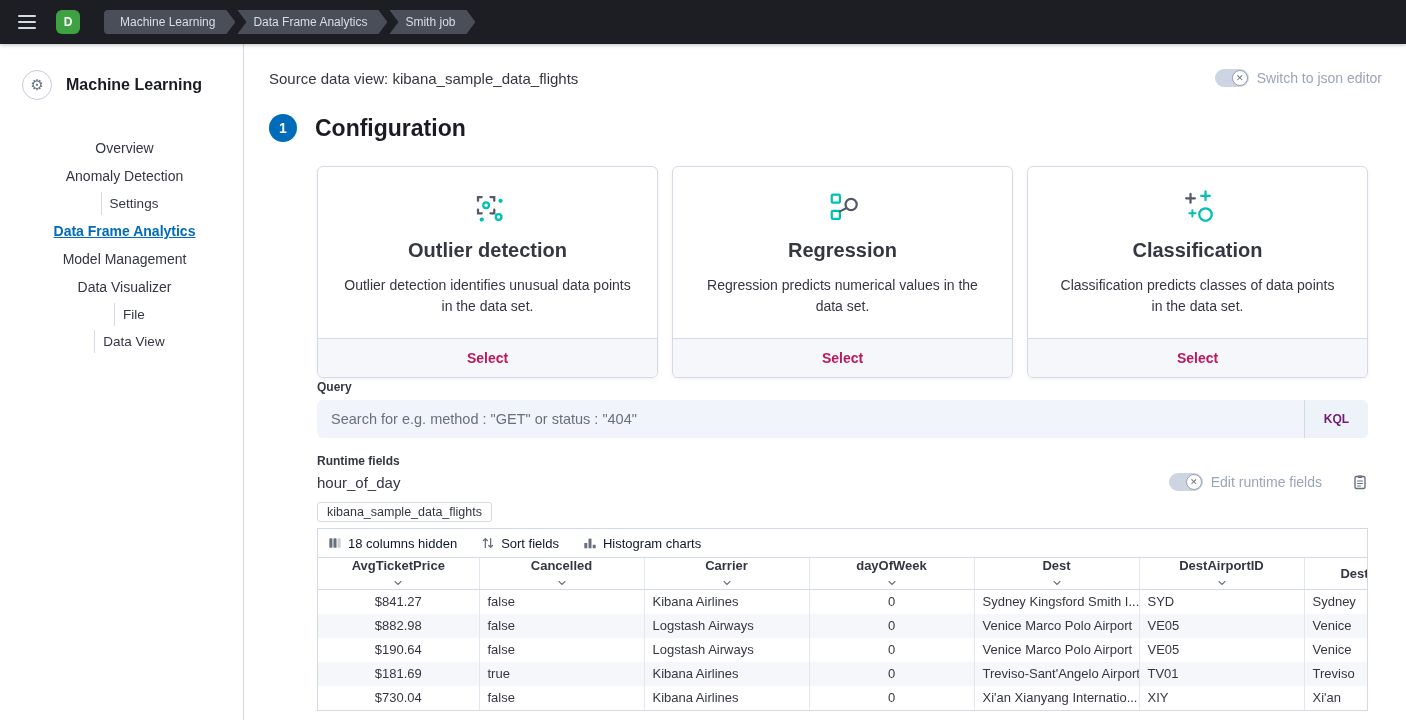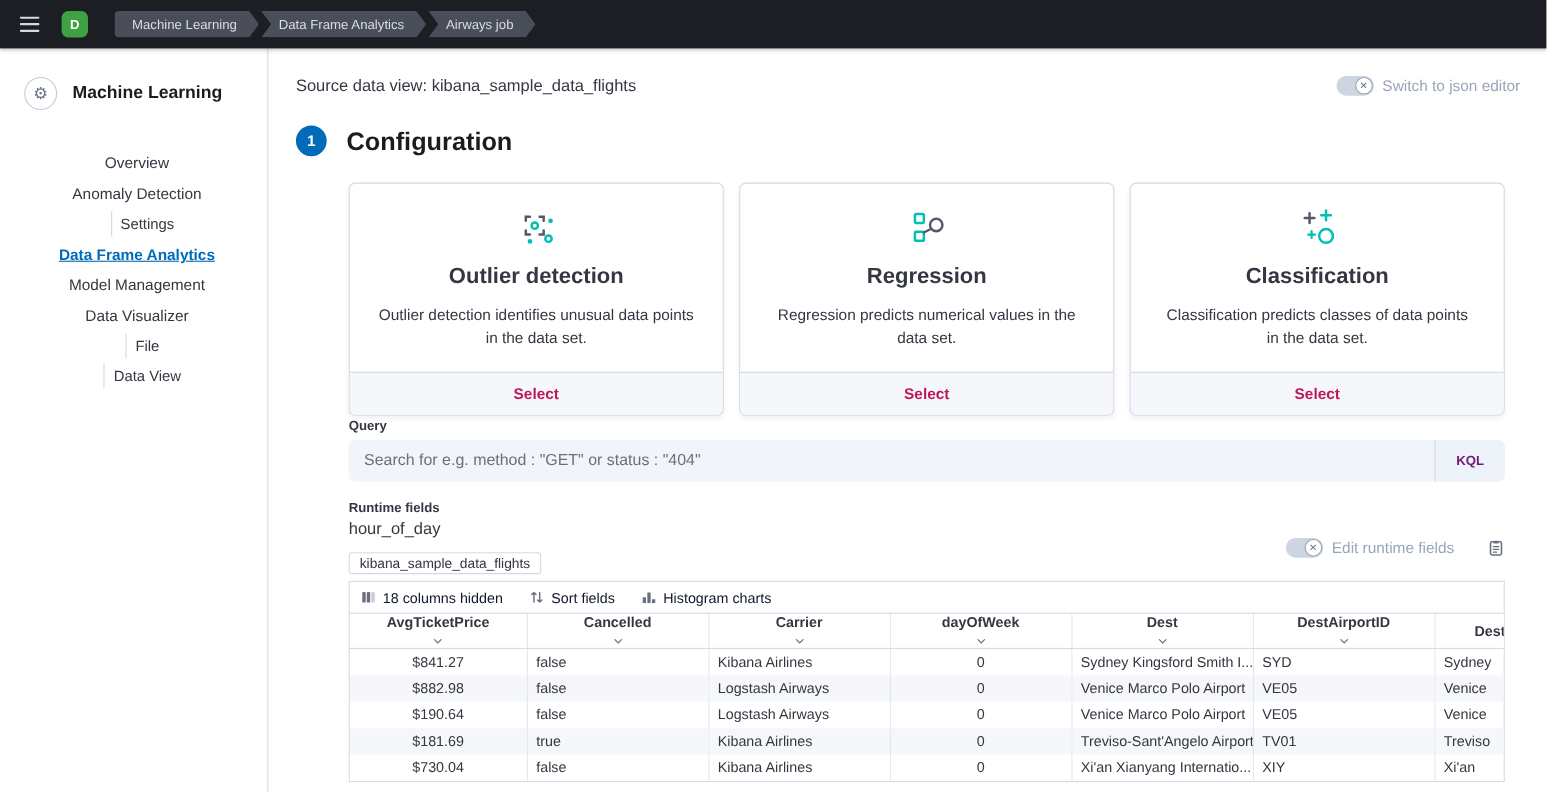--- a/index.html
+++ b/index.html
@@ -85,21 +85,21 @@
   }
 
   .field-label { font-size:12px; font-weight:700; color:#343741; margin-top:2px; }
   .field-label.rt { margin-top:16px; }
 
   .query-bar { display:flex; margin-top:6px; height:38px; background:#f1f4fa; border-radius:6px; overflow:hidden; }
   .query-bar input { flex:1; border:0; background:transparent; padding:0 14px; font-size:14.5px; color:#343741; font-family:inherit; outline:none; }
   .query-bar input::placeholder { color:#69707d; }
   .kql-btn { width:64px; border:0; border-left:1px solid #d3dae6; background:#eef2f9; color:#701a75; font-size:12px; font-weight:700; cursor:pointer; font-family:inherit; }
 
-  .runtime-row { display:flex; align-items:flex-start; margin-top:4px; font-size:15px; color:#343741; height:20px;flex-direction:column; }
+  .runtime-row { display:flex; align-items:center; margin-top:4px; font-size:15px; color:#343741; height:20px; }
   .runtime-row .toggle-group { margin-left:auto; }
   .icon-btn { background:none; border:0; cursor:pointer; padding:0; margin-left:22px; display:flex; align-items:center; }
 
   .index-badge {
     display:inline-block; margin-top:10px; border:1px solid #d3dae6; border-radius:3px; background:#fff;
     padding:2px 9px; font-size:12.5px; color:#343741;
   }
 
   .datagrid { margin-top:6px; border:1px solid #d3dae6; }
   .grid-toolbar { display:flex; align-items:center; gap:24px; padding:0 10px; height:28px; }
@@ -122,21 +122,21 @@
     <svg width="18" height="14" viewBox="0 0 18 14">
       <rect x="0" y="0" width="18" height="2" rx="1" fill="#d4dae5"></rect>
       <rect x="0" y="6" width="18" height="2" rx="1" fill="#d4dae5"></rect>
       <rect x="0" y="12" width="18" height="2" rx="1" fill="#d4dae5"></rect>
     </svg>
   </button>
   <button class="space-avatar">D</button>
   <nav class="breadcrumbs">
     <span class="crumb first">Machine Learning</span>
     <span class="crumb">Data Frame Analytics</span>
-    <span class="crumb">Airways job</span>
+    <span class="crumb">Smith job</span>
   </nav>
 </header>
 
 <aside class="sidebar">
   <div class="sidebar-header">
     <span class="ml-logo">⚙</span>
     <h1 class="sidebar-title">Machine Learning</h1>
   </div>
   <nav class="sidebar-nav">
     <a class="nav-item">Overview</a>

